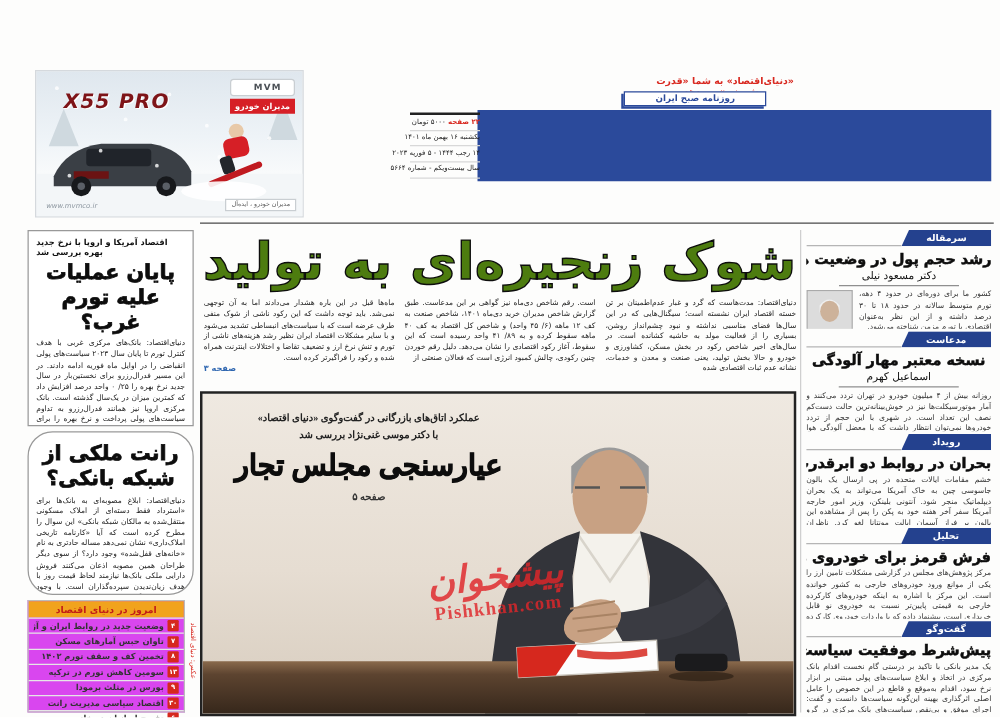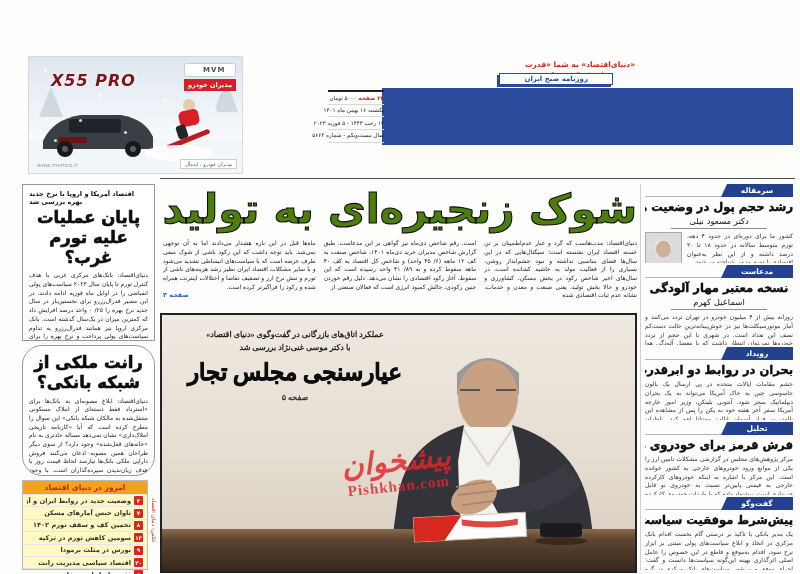--- a/index.html
+++ b/index.html
@@ -66,21 +66,21 @@
   .credit { position:absolute; left:151px; top:498px; writing-mode:vertical-rl; font-size:5.5px; color:#d8261d; }
 
   
   .lbox { position:absolute; left:22px; width:133px; border:1px solid #999; background:#fff;
           padding:5px 6px; overflow:hidden; }
   .lb1 { top:184px; height:157px; } .lb2 { top:345px; height:131px;border-radius:20px; }
   .l-kick { font-size:6.6px; font-weight:bold; text-align:left; color:#111; }
   .l-title { margin-top:2px; font-size:16.5px; line-height:1.2; font-weight:bold; text-align:center;
              color:#0d0d0d; -webkit-text-stroke:.6px #0d0d0d; }
   .l-body { margin-top:4px; font-size:6px; line-height:1.45; text-align:justify; color:#222; }
-  .today { position:absolute; left:22px; top:480px; width:126px; height:90px; border:1px solid #bbb; background:#fef9c3; }
+  .today { position:absolute; left:22px; top:480px; width:126px; height:90px; border:1px solid #bbb; background:#d946ef; }
   .today-h { background:#f1a31d; color:#c21d17; font-size:7.5px; font-weight:bold; text-align:center;
              padding:2px 0; }
   .trow { display:flex; align-items:center; gap:3px; padding:1.2px 4px; border-top:1px solid #e6e6e6; }
   .trow:first-of-type { border-top:none; }
   .tnum { min-width:9px; height:9px; background:#d6281e; color:#fff; font-size:5.5px; font-weight:bold;
           display:flex; align-items:center; justify-content:center; border-radius:1px; }
   .tti { font-size:6.6px; font-weight:bold; color:#333; white-space:nowrap; overflow:hidden; }
 
   
   .sidebar { position:absolute; right:7px; top:184px; width:148px; height:386px; }

